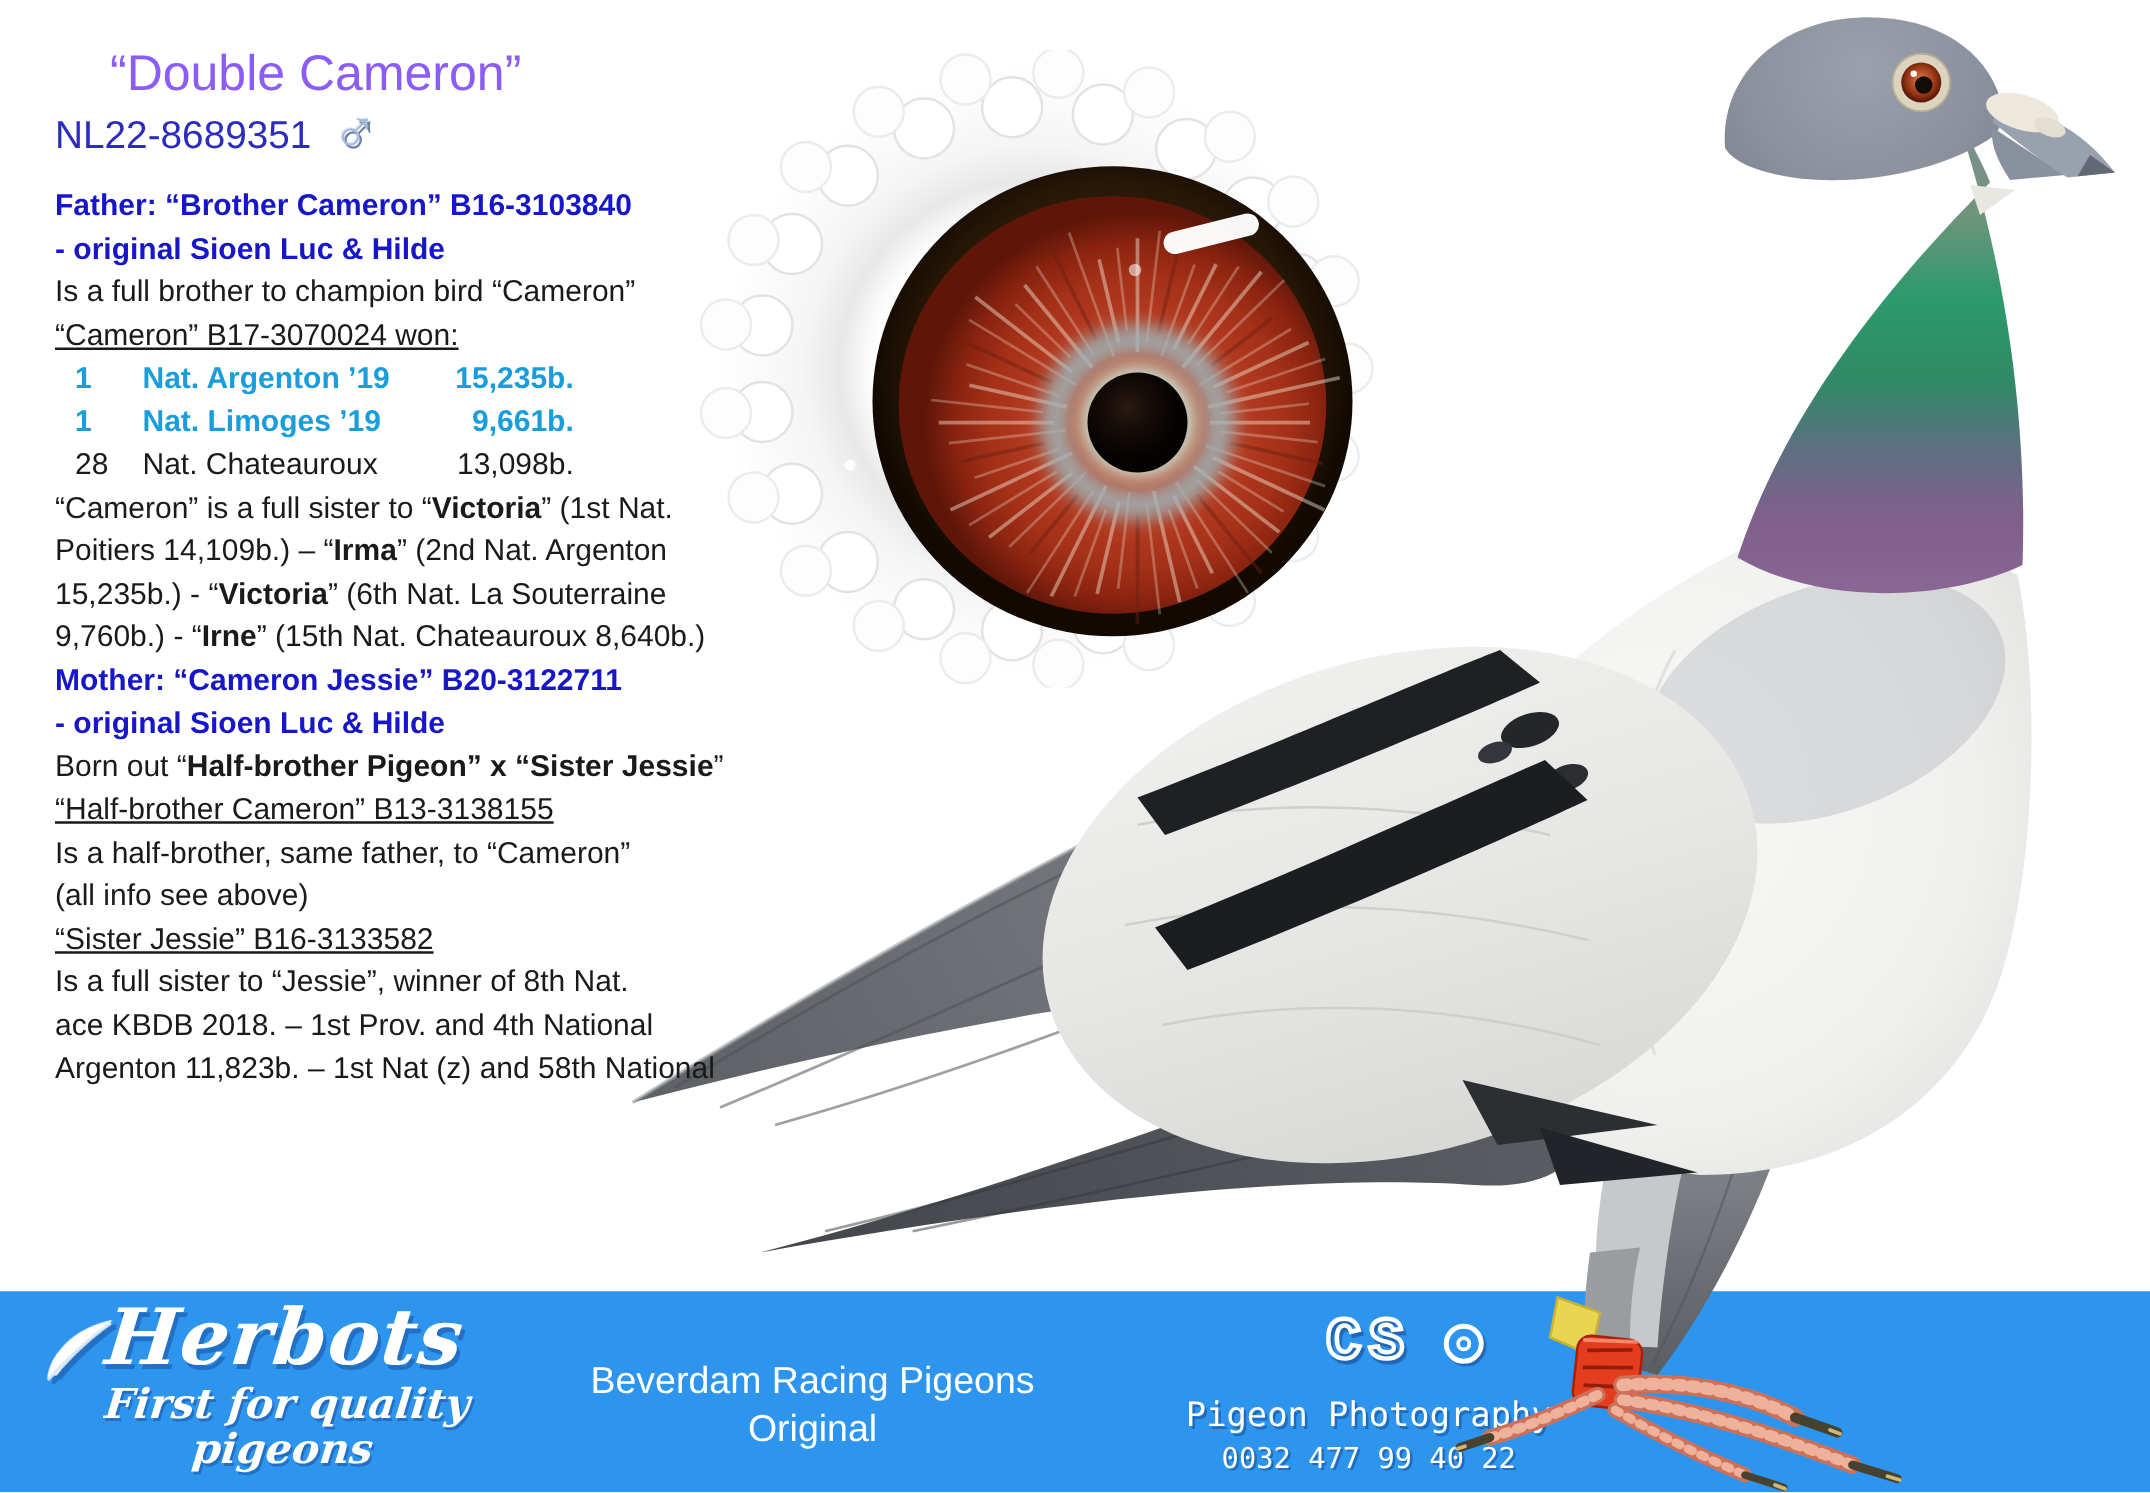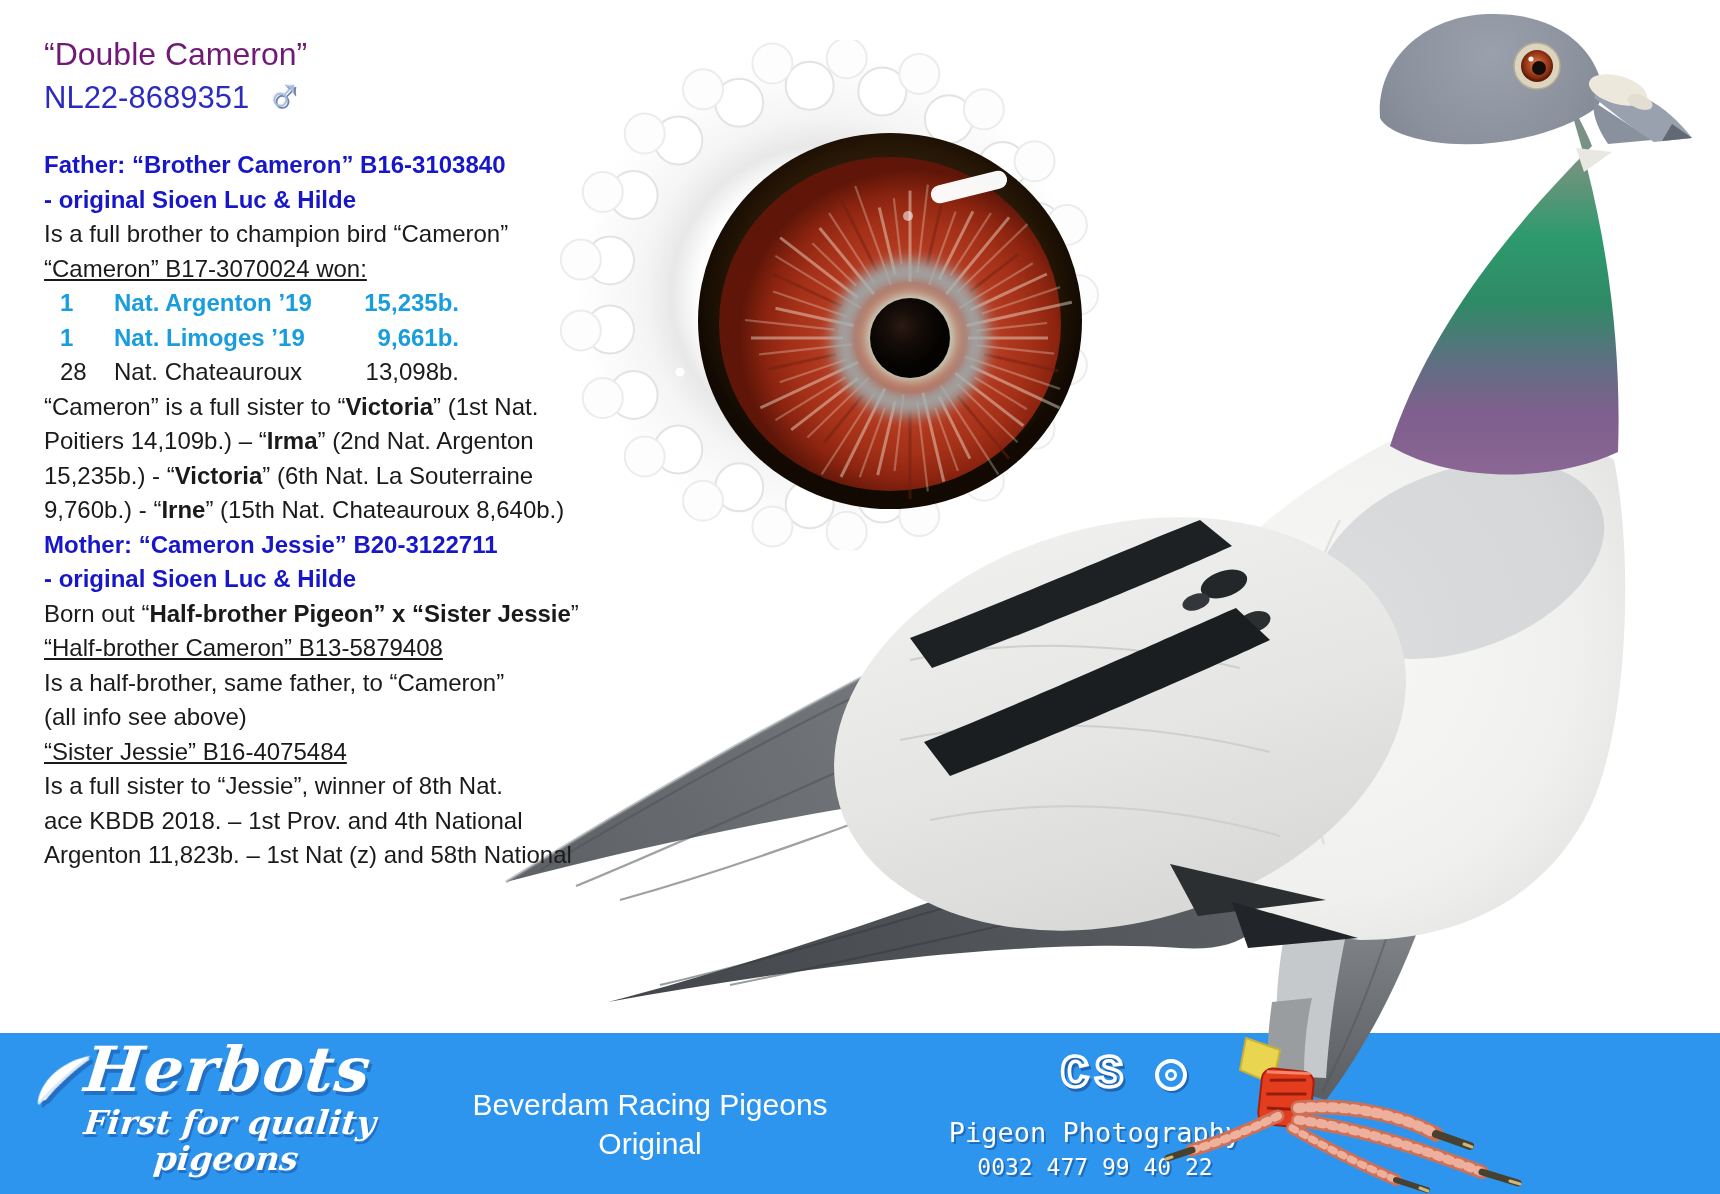--- a/index.html
+++ b/index.html
@@ -2,21 +2,21 @@
 <html><head>
 <meta charset="utf-8">
 <title>Pedigree Card</title>
 <style>
   html,body{margin:0;padding:0;background:#ffffff;}
   .page{position:relative;width:1720px;height:1194px;background:#ffffff;overflow:hidden;
         font-family:"Liberation Sans",sans-serif;color:#1a1a1a;}
 
   
   .title-block{position:absolute;left:44px;top:34px;z-index:5;}
-  .title{font-size:32px;color:#701a75;line-height:1.25;}
+  .title{font-size:40px;color:#8b5cf6;line-height:1.25;margin-left:44px;}
   .ring-line{display:flex;align-items:flex-start;gap:16px;margin-top:6px;}
   .ring{font-size:31px;color:#2b2bc0;}
   .male{font-size:50px;line-height:28px;color:#a9bdda;font-weight:bold;
         text-shadow:2px 2px 0 #6d82a9,-1px -1px 0 #e3ecf8;}
 
   
   .pedigree{position:absolute;left:44px;top:148px;width:530px;font-size:24px;z-index:5;}
   .pl{height:34.5px;line-height:34.5px;white-space:nowrap;}
   .blue-b{color:#1717c9;font-weight:bold;}
   .u{text-decoration:underline;}
@@ -95,24 +95,24 @@
     </div>
 
     <div class="pl"><span>“Cameron” is a full sister to “</span><span class="b">Victoria</span><span>” (1st Nat.</span></div>
     <div class="pl"><span>Poitiers 14,109b.) – “</span><span class="b">Irma</span><span>” (2nd Nat. Argenton</span></div>
     <div class="pl"><span>15,235b.) - “</span><span class="b">Victoria</span><span>” (6th Nat. La Souterraine</span></div>
     <div class="pl"><span>9,760b.) - “</span><span class="b">Irne</span><span>” (15th Nat. Chateauroux 8,640b.)</span></div>
 
     <div class="pl blue-b">Mother: “Cameron Jessie” B20-3122711</div>
     <div class="pl blue-b">- original Sioen Luc &amp; Hilde</div>
     <div class="pl"><span>Born out “</span><span class="b">Half-brother Pigeon” x “Sister Jessie</span><span>”</span></div>
-    <div class="pl u">“Half-brother Cameron” B13-5879408</div>
+    <div class="pl u">“Half-brother Cameron” B13-3138155</div>
     <div class="pl">Is a half-brother, same father, to “Cameron”</div>
     <div class="pl">(all info see above)</div>
-    <div class="pl u">“Sister Jessie” B16-4075484</div>
+    <div class="pl u">“Sister Jessie” B16-3133582</div>
     <div class="pl">Is a full sister to “Jessie”, winner of 8th Nat.</div>
     <div class="pl">ace KBDB 2018. – 1st Prov. and 4th National</div>
     <div class="pl">Argenton 11,823b. – 1st Nat (z) and 58th National</div>
   </div>
 
   <svg class="eye-photo" width="545" height="510" viewBox="0 0 545 510">
     <defs>
       <radialGradient id="cereG" cx="50%" cy="50%">
         <stop offset="0%" stop-color="#ffffff"></stop>
           <stop offset="52%" stop-color="#fdfdfd"></stop>

